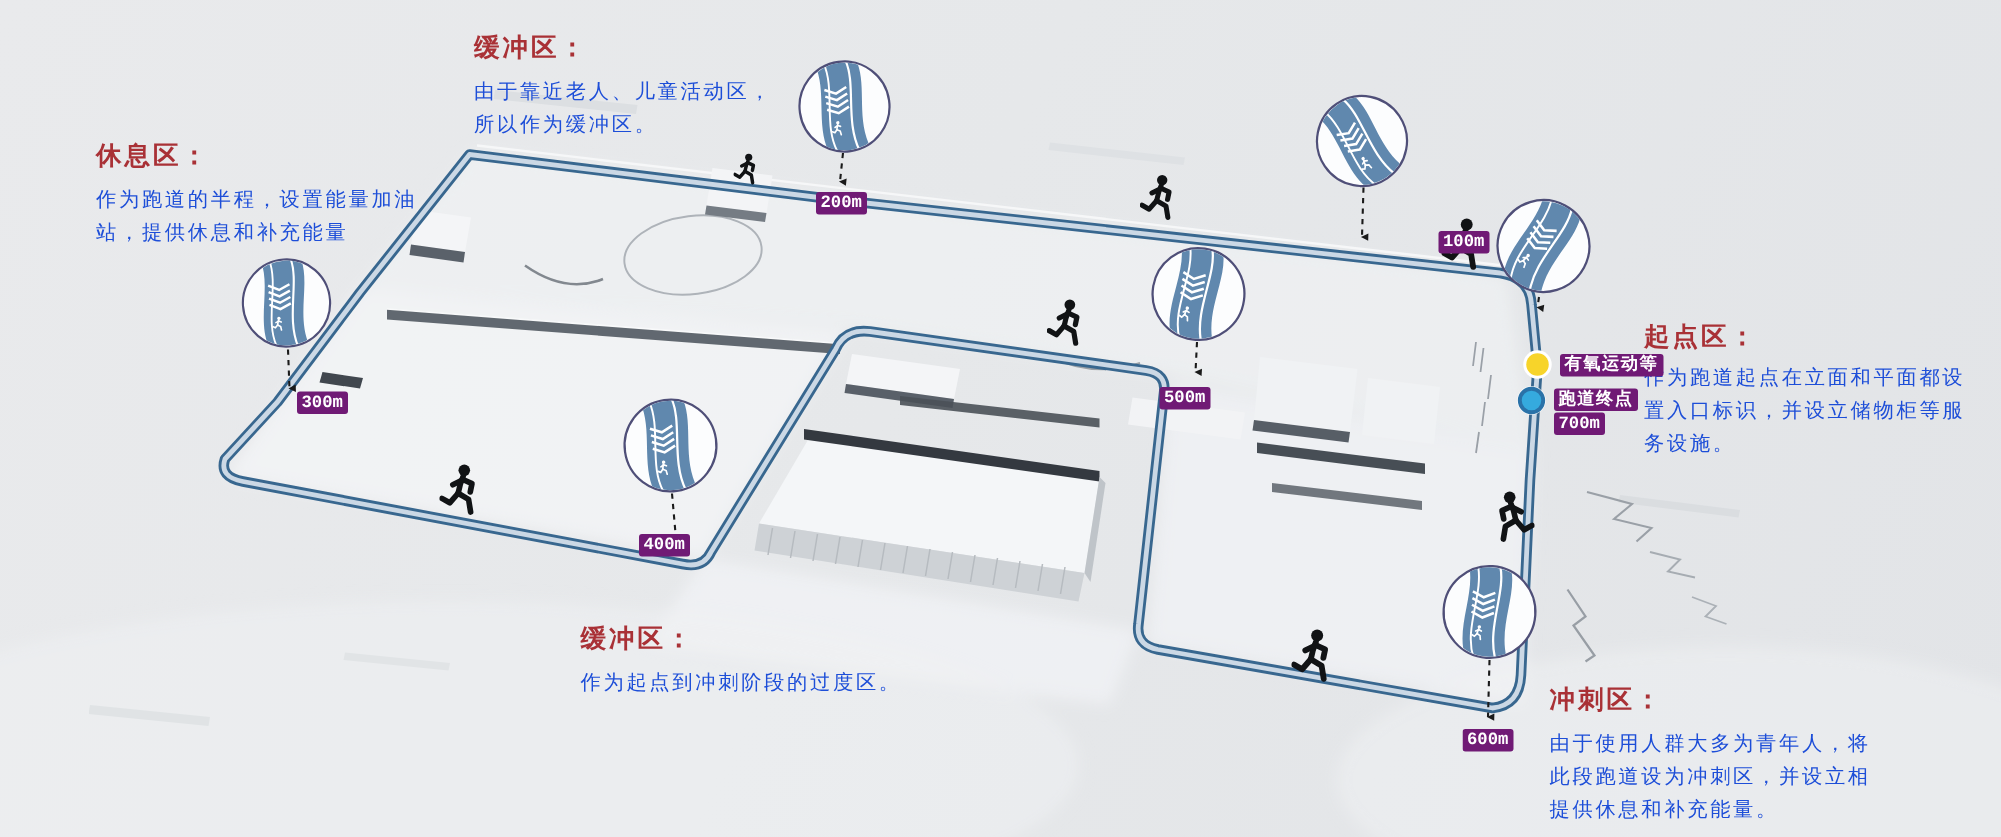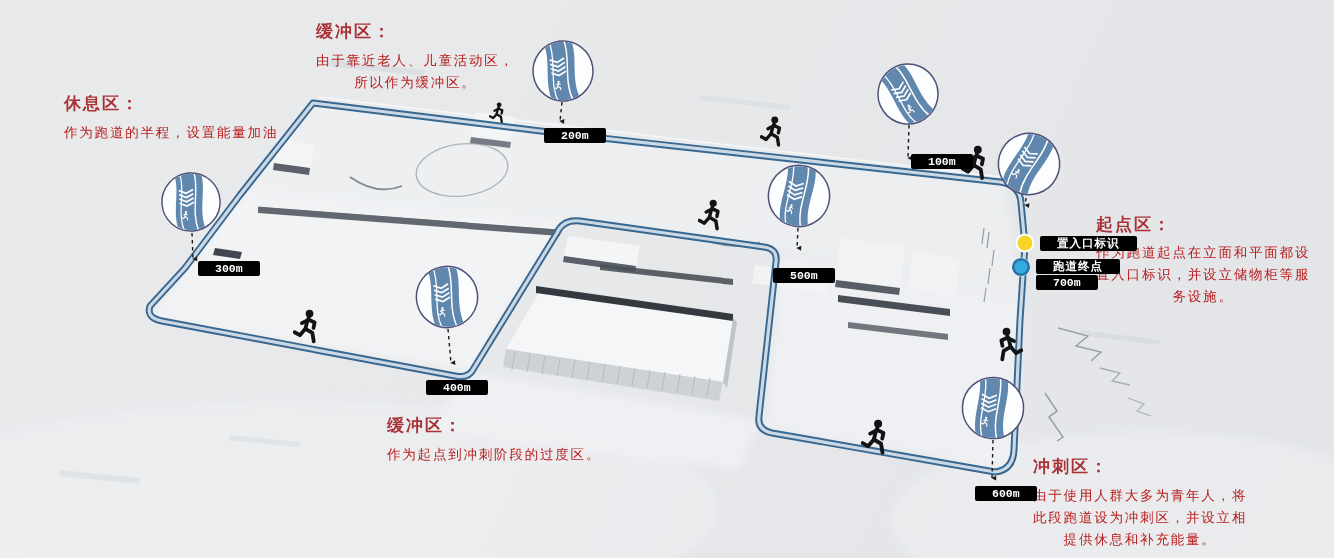--- a/index.html
+++ b/index.html
@@ -2,23 +2,23 @@
 <html><head>
 <meta charset="utf-8">
 <style>
   html,body{margin:0;padding:0;}
   body{width:1334px;height:558px;overflow:hidden;position:relative;
        font-family:"Liberation Sans","DejaVu Sans",sans-serif;
        background:linear-gradient(115deg,#e9eaec 0%,#e6e8ea 45%,#e2e4e7 100%);}
   #scene{position:absolute;left:0;top:0;width:1334px;height:558px;}
   .zone{position:absolute;}
   .zone-title{font-size:17px;font-weight:bold;color:#a93136;letter-spacing:2px;margin:0 0 7px 0;}
-  .zone-line{font-size:13.5px;color:#b91c1c;letter-spacing:1.8px;line-height:22px;white-space:nowrap;text-align:center;}
-  .badge{position:absolute;background:#000000;color:#fff;font-family:"Liberation Mono","DejaVu Sans Mono",monospace;
-         font-size:11.5px;font-weight:bold;line-height:13px;padding:1px 17px;border-radius:2px;letter-spacing:0;white-space:nowrap;}
+  .zone-line{font-size:13.5px;color:#1d4ed8;letter-spacing:1.8px;line-height:22px;white-space:nowrap;}
+  .badge{position:absolute;background:#701a75;color:#fff;font-family:"Liberation Mono","DejaVu Sans Mono",monospace;
+         font-size:11.5px;font-weight:bold;line-height:13px;padding:1px 3px;border-radius:2px;letter-spacing:0;white-space:nowrap;}
   .badge.cjk{font-family:"Liberation Sans","DejaVu Sans",sans-serif;font-size:11.5px;letter-spacing:1px;}
 </style>
 </head>
 <body>
 
 <svg id="scene" viewBox="0 0 1334 558" xmlns="http://www.w3.org/2000/svg">
   <defs>
     <symbol id="runner" viewBox="0 0 26 36">
       <circle cx="14.5" cy="4" r="3.4" fill="#111315"></circle>
       <g fill="none" stroke="#111315" stroke-width="3.3" stroke-linecap="round" stroke-linejoin="round">
@@ -180,20 +180,21 @@
     <use href="#runner" width="26" height="36" transform="translate(698,199) scale(1.05)"></use>
     <use href="#runner" width="26" height="36" transform="translate(293,309) scale(1.14)"></use>
     <use href="#runner" width="26" height="36" transform="translate(1023,327) scale(-1.14,1.14)"></use>
     <use href="#runner" width="26" height="36" transform="translate(861,419) scale(1.18)"></use>
   </g>
 </svg>
 
 <div class="zone" style="left:64px;top:92px;">
   <div class="zone-title">休息区：</div>
   <div class="zone-line">作为跑道的半程，设置能量加油</div>
+  <div class="zone-line">站，提供休息和补充能量</div>
 </div>
 <div class="zone" style="left:316px;top:20px;">
   <div class="zone-title">缓冲区：</div>
   <div class="zone-line">由于靠近老人、儿童活动区，</div>
   <div class="zone-line">所以作为缓冲区。</div>
 </div>
 <div class="zone" style="left:1096px;top:213px;font-family:Liberation Mono, monospace;">
   <div class="zone-title">起点区：</div>
   <div class="zone-line">作为跑道起点在立面和平面都设</div>
   <div class="zone-line">置入口标识，并设立储物柜等服</div>
@@ -203,21 +204,21 @@
   <div class="zone-title">缓冲区：</div>
   <div class="zone-line">作为起点到冲刺阶段的过度区。</div>
 </div>
 <div class="zone" style="left:1033px;top:455px;">
   <div class="zone-title">冲刺区：</div>
   <div class="zone-line">由于使用人群大多为青年人，将</div>
   <div class="zone-line">此段跑道设为冲刺区，并设立相</div>
   <div class="zone-line">提供休息和补充能量。</div>
 </div>
 
-<div class="badge" style="left:911px;top:154px;">100m</div>
+<div class="badge" style="left:959px;top:154px;">100m</div>
 <div class="badge" style="left:544px;top:128px;">200m</div>
 <div class="badge" style="left:198px;top:261px;">300m</div>
-<div class="badge" style="left:426px;top:380px;text-align:right;">400m</div>
-<div class="badge" style="left:773px;top:258px;margin-top:10px;">500m</div>
+<div class="badge" style="left:426px;top:356px;text-align:right;">400m</div>
+<div class="badge" style="left:773px;top:258px;">500m</div>
 <div class="badge" style="left:975px;top:486px;">600m</div>
 <div class="badge" style="left:1036px;top:275px;">700m</div>
-<div class="badge cjk" style="left:1040px;top:236px;">置入口标识</div>
+<div class="badge cjk" style="left:1040px;top:236px;">有氧运动等</div>
 <div class="badge cjk" style="left:1036px;top:259px;">跑道终点</div>
 
 </body></html>

